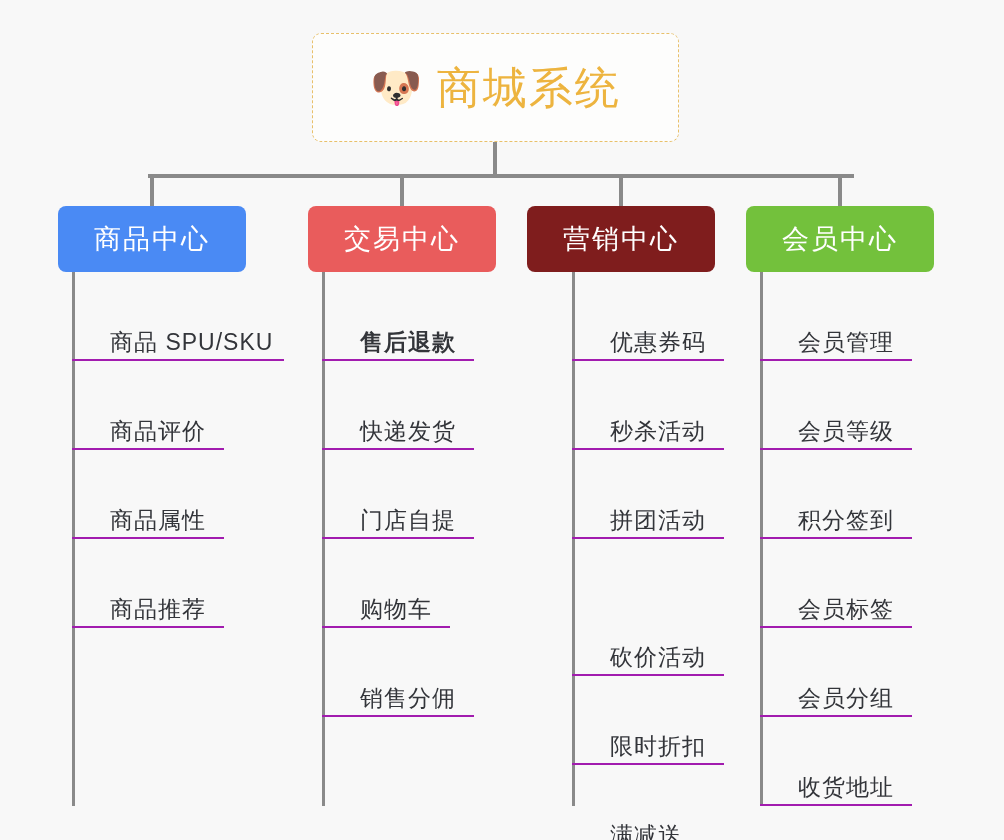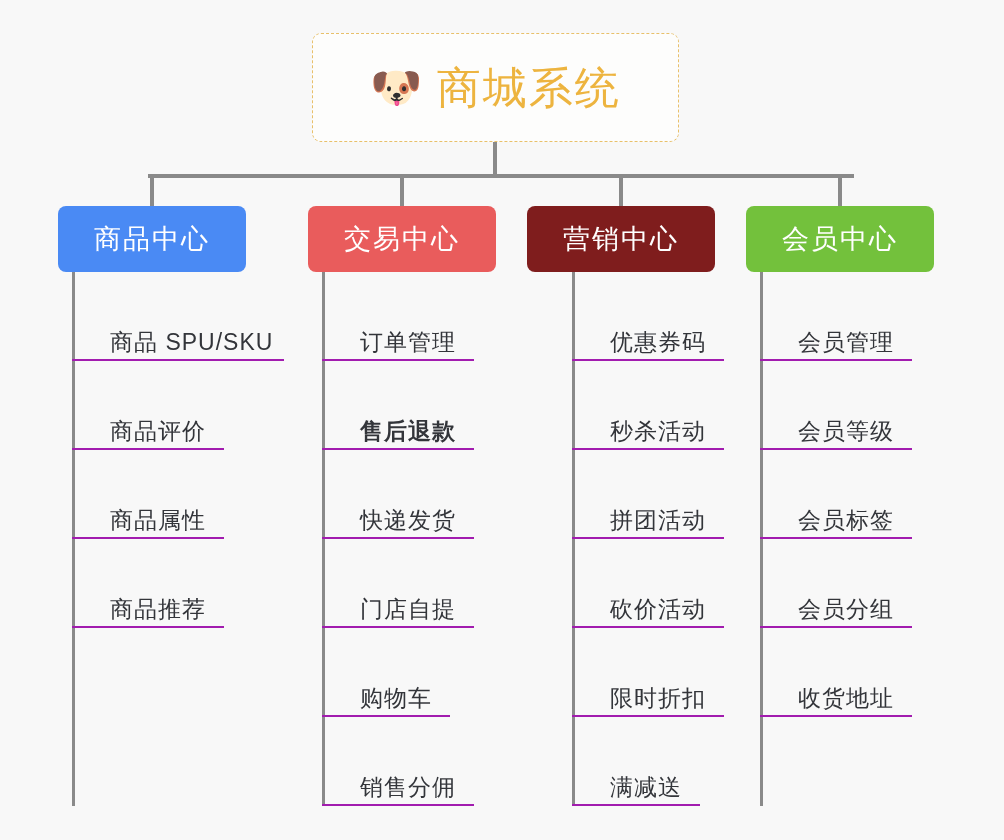--- a/index.html
+++ b/index.html
@@ -161,23 +161,20 @@
         </div>
         <div class="leaf-item" style="width: 152px;">
           <span class="leaf-label">商品推荐</span>
         </div>
       </div>
       <div class="branch" style="left: 308px; background: rgb(233, 92, 92);">
         <span>交易中心</span>
       </div>
       <div class="leaf-col" style="left: 322px;">
         <div class="leaf-spine" style="height: 534px;"></div>
-        <div class="leaf-item" style="width: 152px;">
-          <span class="leaf-label">订单管理</span>
-        </div>
         <div class="leaf-item" style="width: 152px; font-weight: bold;">
           <span class="leaf-label">售后退款</span>
         </div>
         <div class="leaf-item" style="width: 152px;">
           <span class="leaf-label">快递发货</span>
         </div>
         <div class="leaf-item" style="width: 152px;">
           <span class="leaf-label">门店自提</span>
         </div>
         <div class="leaf-item" style="width: 128px;">
@@ -194,21 +191,21 @@
         <div class="leaf-spine" style="height: 534px;"></div>
         <div class="leaf-item" style="width: 152px;">
           <span class="leaf-label">优惠券码</span>
         </div>
         <div class="leaf-item" style="width: 152px;">
           <span class="leaf-label">秒杀活动</span>
         </div>
         <div class="leaf-item" style="width: 152px;">
           <span class="leaf-label">拼团活动</span>
         </div>
-        <div class="leaf-item" style="width: 152px;">
+        <div class="leaf-item" style="width: 152px; margin-top: 48px;">
           <span class="leaf-label">砍价活动</span>
         </div>
         <div class="leaf-item" style="width: 152px;">
           <span class="leaf-label">限时折扣</span>
         </div>
         <div class="leaf-item" style="width: 128px;">
           <span class="leaf-label">满减送</span>
         </div>
       </div>
       <div class="branch" style="left: 746px; background: rgb(115, 193, 60);">
@@ -216,20 +213,23 @@
       </div>
       <div class="leaf-col" style="left: 760px;">
         <div class="leaf-spine" style="height: 534px;"></div>
         <div class="leaf-item" style="width: 152px;">
           <span class="leaf-label">会员管理</span>
         </div>
         <div class="leaf-item" style="width: 152px;">
           <span class="leaf-label">会员等级</span>
         </div>
         <div class="leaf-item" style="width: 152px;">
+          <span class="leaf-label">积分签到</span>
+        </div>
+        <div class="leaf-item" style="width: 152px;">
           <span class="leaf-label">会员标签</span>
         </div>
         <div class="leaf-item" style="width: 152px;">
           <span class="leaf-label">会员分组</span>
         </div>
         <div class="leaf-item" style="width: 152px;">
           <span class="leaf-label">收货地址</span>
         </div>
       </div>
     </div>

